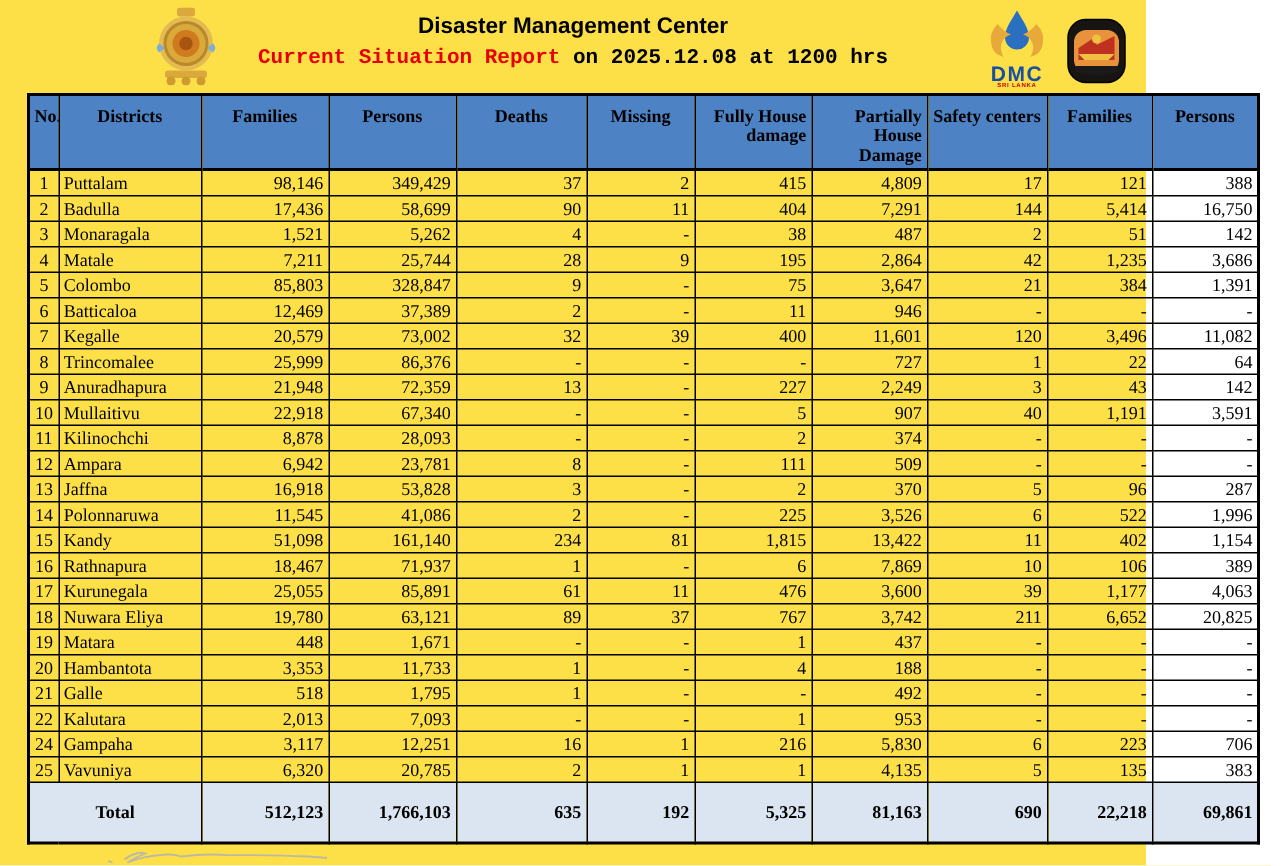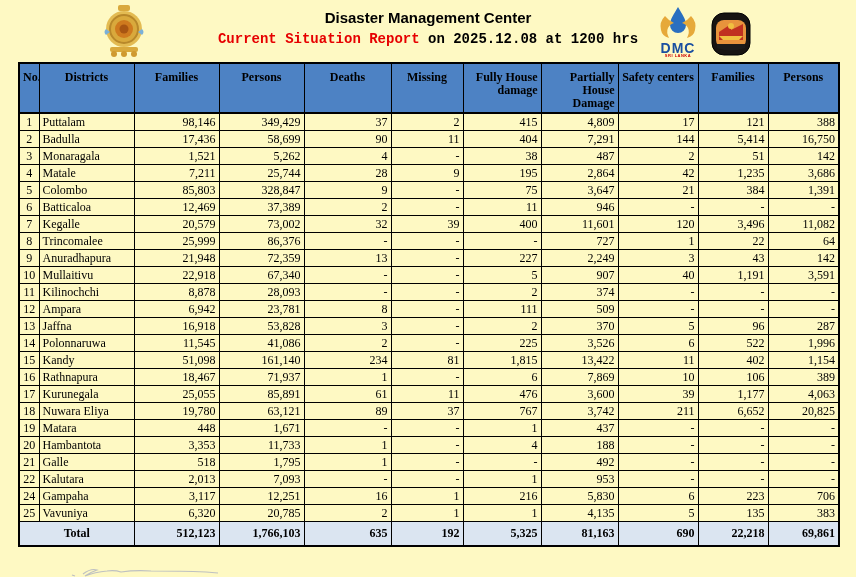--- a/index.html
+++ b/index.html
@@ -1,18 +1,18 @@
 <!DOCTYPE html>
 <html><head>
 <meta charset="utf-8">
 <style>
   * { margin:0; padding:0; box-sizing:border-box; }
   html,body { width:856px; height:577px; background:#ffffff; overflow:hidden;
               font-family:"Liberation Serif", serif; }
-  .page { position:relative; width:856px; height:577px; background:#fef9c3; }
+  .page { position:relative; width:764px; height:577px; background:#fde047; }
 
   
   .hdr-title { position:absolute; top:9px; left:0; width:100%; text-align:center;
                font-family:"Liberation Sans", sans-serif; font-weight:bold;
                font-size:15px; color:#000; }
   .hdr-sub { position:absolute; top:31px; left:0; width:100%; text-align:center;
              font-family:Liberation Mono, monospace; font-weight:bold;
              font-size:14px; color:#000; }
   .hdr-sub .red { color:#e60000; }
 
@@ -31,21 +31,21 @@
   .sitrep th, .sitrep td { border:1px solid #000; overflow:hidden; white-space:nowrap; }
   .sitrep thead th { background:#4d82c4; font-weight:bold; vertical-align:top;
                      padding:7px 3px 0 3px; height:50px; text-align:center;
                      border-bottom:2px solid #000; white-space:normal; line-height:13px; }
   .sitrep thead th.h-right { text-align:right; }
   .sitrep tbody td { height:17px; padding:0 3px; line-height:16px; }
   .sitrep td.c0 { text-align:center; padding:0 1px; }
   .sitrep td.c1 { text-align:left; }
   .sitrep td.num { text-align:right; }
   .sitrep tfoot td { background:#dbe5f1; font-weight:bold; height:24px;
-                     padding:0 3px; line-height:23px; border-top:1px solid #000; }
+                     padding:8px 3px; line-height:23px; border-top:1px solid #000; }
   .sitrep tfoot td.t-label { text-align:center; }
   .sitrep tfoot td.num { text-align:right; }
 
   
   col.w0{width:20px} col.w1{width:95px} col.w2{width:85px} col.w3{width:85px}
   col.w4{width:87px} col.w5{width:72px} col.w6{width:78px} col.w7{width:77px}
   col.w8{width:80px} col.w9{width:70px} col.w10{width:71px}
 
   .signature { position:absolute; left:70px; top:564px; }
 </style>

